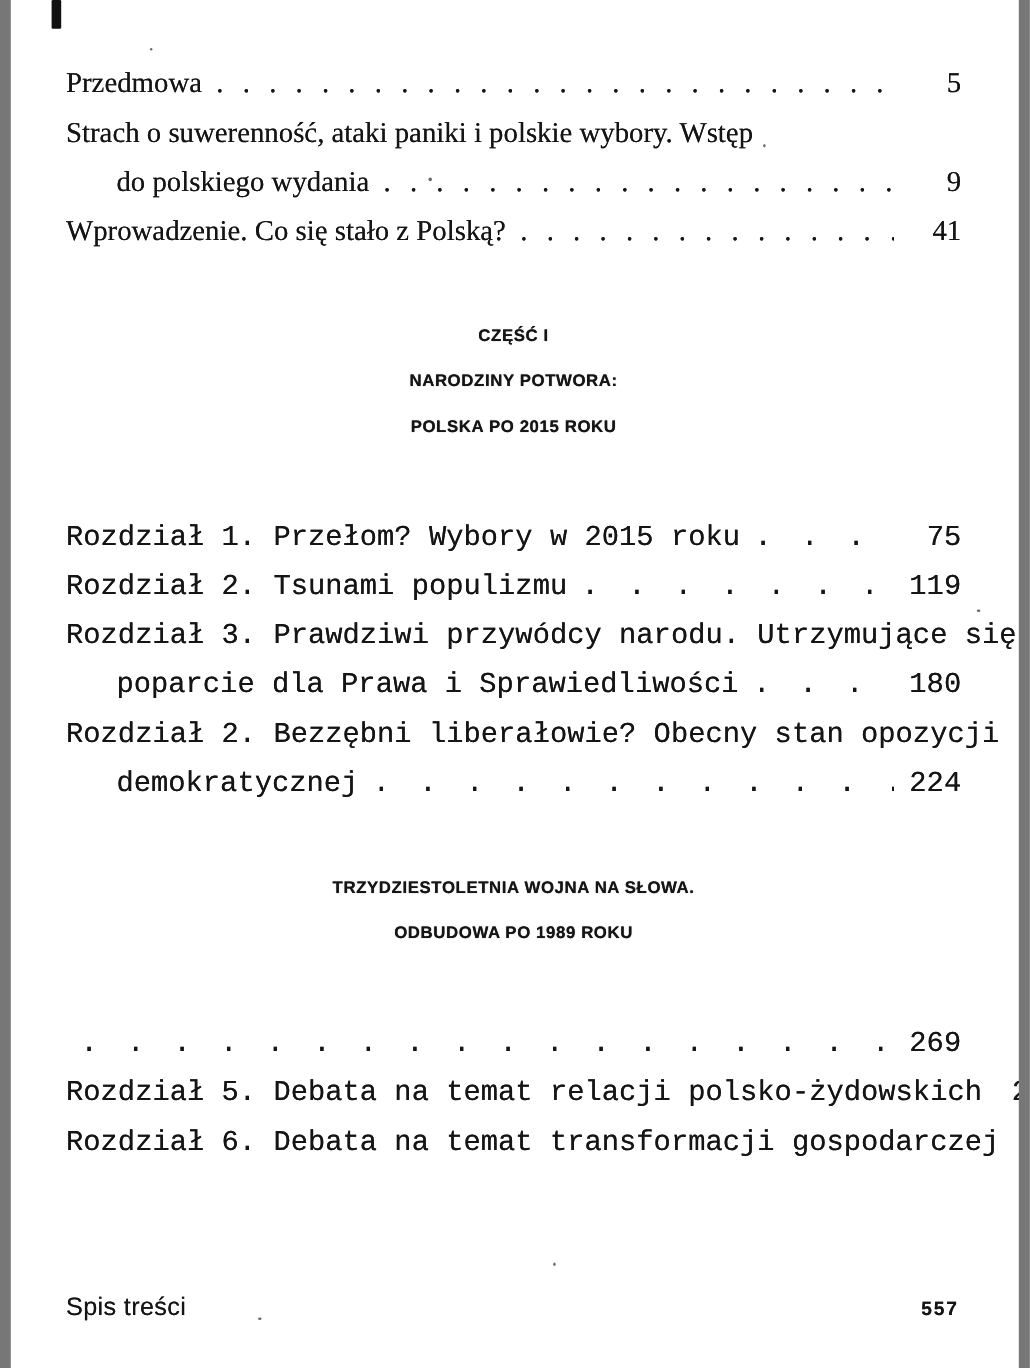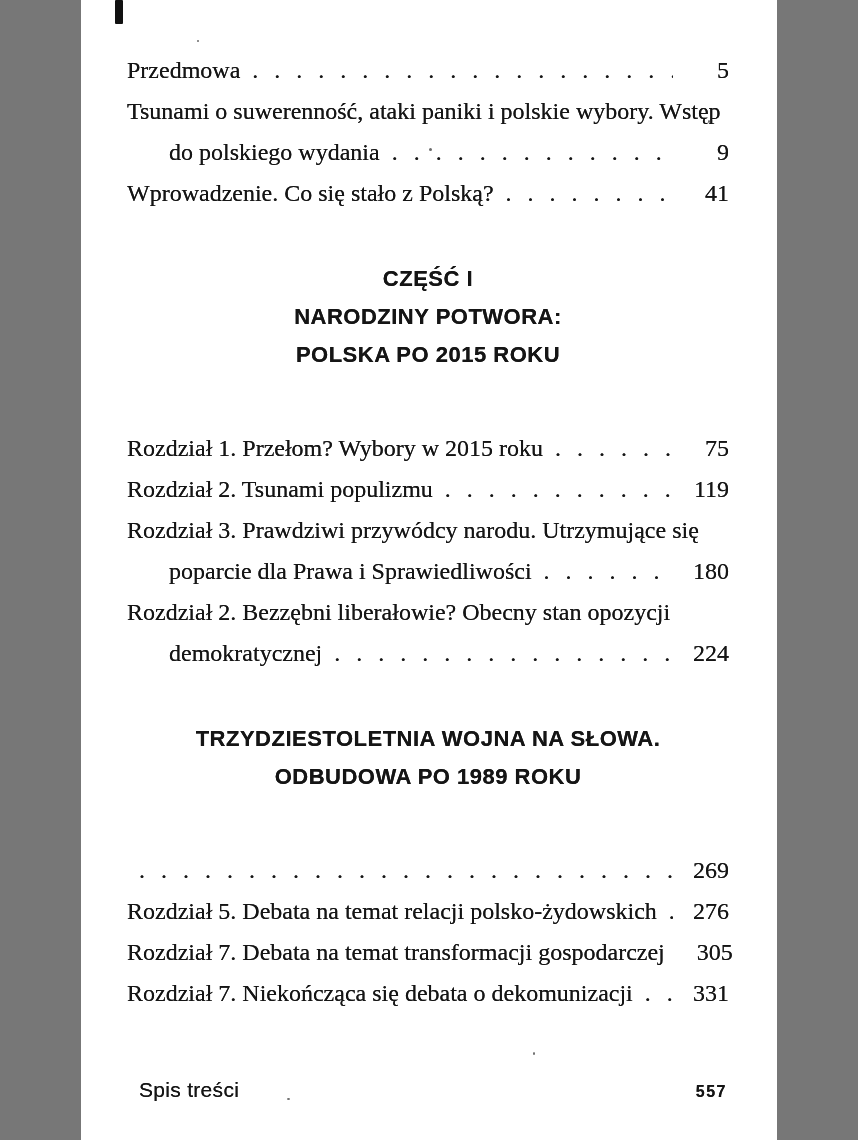--- a/index.html
+++ b/index.html
@@ -1,18 +1,18 @@
 <!DOCTYPE html>
 <html lang="pl"><head>
 <meta charset="utf-8">
 <style>
   html,body{margin:0;padding:0;background:#777;}
   .sheet{
     position:relative;
-    width:696px;height:1140px;
+    width:840px;height:1140px;
     margin:0 auto;
     background:#ffffff;
     color:#151515;
     font-family:"Liberation Serif","DejaVu Serif",serif;
     font-size:24px;
     overflow:hidden;
     text-shadow:0 0 0.45px rgba(10,10,10,0.85);
   }
   .content{padding:50px 48px 0 46px;}
   .block{width:100%;}
@@ -34,35 +34,34 @@
   }
   .pagenum{
     flex:0 0 auto;
     min-width:46px;
     text-align:right;
   }
   .part-heading{
     text-align:center;
     font-family:"Liberation Sans","DejaVu Sans",sans-serif;
     font-weight:700;
-    font-size:22px;
+    font-size:14px;
     letter-spacing:0.5px;
     margin:46px 0 54px 0;
     text-shadow:0 0 0.6px rgba(10,10,10,0.9);
   }
   .part-heading .ph-line{display:block;line-height:38px;}
-  .entries{margin-bottom:44px;}
+  .entries{margin-bottom:44px;font-family:Liberation Mono, monospace;}
   .footer{
     position:absolute;
     left:46px;right:50px;bottom:38px;
     display:flex;
     justify-content:space-between;
     align-items:baseline;
     font-family:"Liberation Sans","DejaVu Sans",sans-serif;
-    margin-left:12px;
   }
   .footer .flabel{font-size:21px;letter-spacing:0.3px;}
   .footer .fpage{font-size:16px;font-weight:700;letter-spacing:1.5px;}
   .speck{position:absolute;background:#6b6b6b;border-radius:50%;}
   .mark-topleft{position:absolute;left:34px;top:0;width:8px;height:24px;background:#111;border-radius:1px;}
 </style>
 </head>
 <body>
 
 <div class="sheet">
@@ -77,21 +76,21 @@
   <div class="content">
     <div class="block" id="front-block">
         <div class="entry">
           <div class="line row">
             <span class="txt">Przedmowa</span>
             <span class="leader"></span>
             <span class="pagenum">5</span>
           </div>
         </div>
         <div class="entry">
-          <div class="line"><span>Tsunami o suwerenność, ataki paniki i polskie wybory. Wstęp</span></div>
+          <div class="line"><span>Strach o suwerenność, ataki paniki i polskie wybory. Wstęp</span></div>
           <div class="line row cont">
             <span class="txt">do polskiego wydania</span>
             <span class="leader"></span>
             <span class="pagenum">9</span>
           </div>
         </div>
         <div class="entry">
           <div class="line row">
             <span class="txt">Wprowadzenie. Co się stało z Polską?</span>
             <span class="leader"></span>
@@ -150,30 +149,23 @@
           </div>
           <div class="entry">
             <div class="line row">
               <span class="txt">Rozdział 5. Debata na temat relacji polsko-żydowskich</span>
               <span class="leader"></span>
               <span class="pagenum">276</span>
             </div>
           </div>
           <div class="entry">
             <div class="line row">
-              <span class="txt">Rozdział 7. Debata na temat transformacji gospodarczej</span>
+              <span class="txt">Rozdział 6. Debata na temat transformacji gospodarczej</span>
               <span class="leader"></span>
               <span class="pagenum">305</span>
-            </div>
-          </div>
-          <div class="entry">
-            <div class="line row">
-              <span class="txt">Rozdział 7. Niekończąca się debata o dekomunizacji</span>
-              <span class="leader"></span>
-              <span class="pagenum">331</span>
             </div>
           </div>
         </div>
       </div>
   </div>
 
   <div class="footer">
     <span class="flabel">Spis treści</span>
     <span class="fpage">557</span>
   </div>

